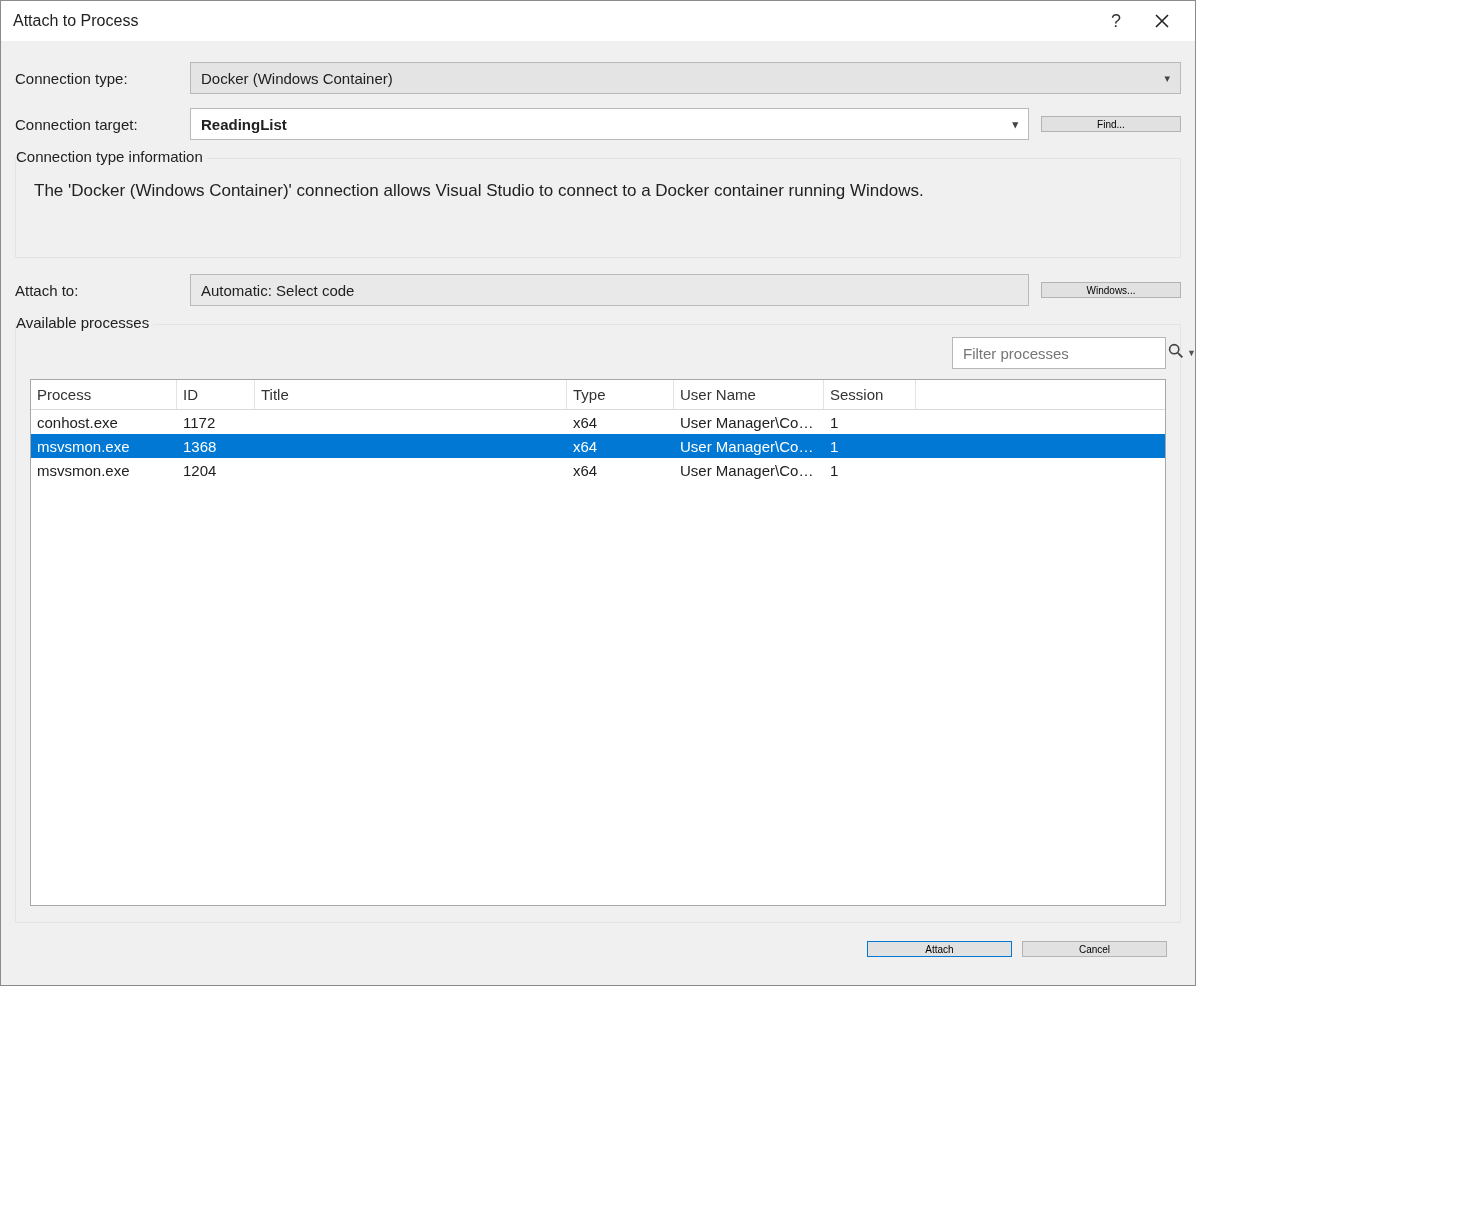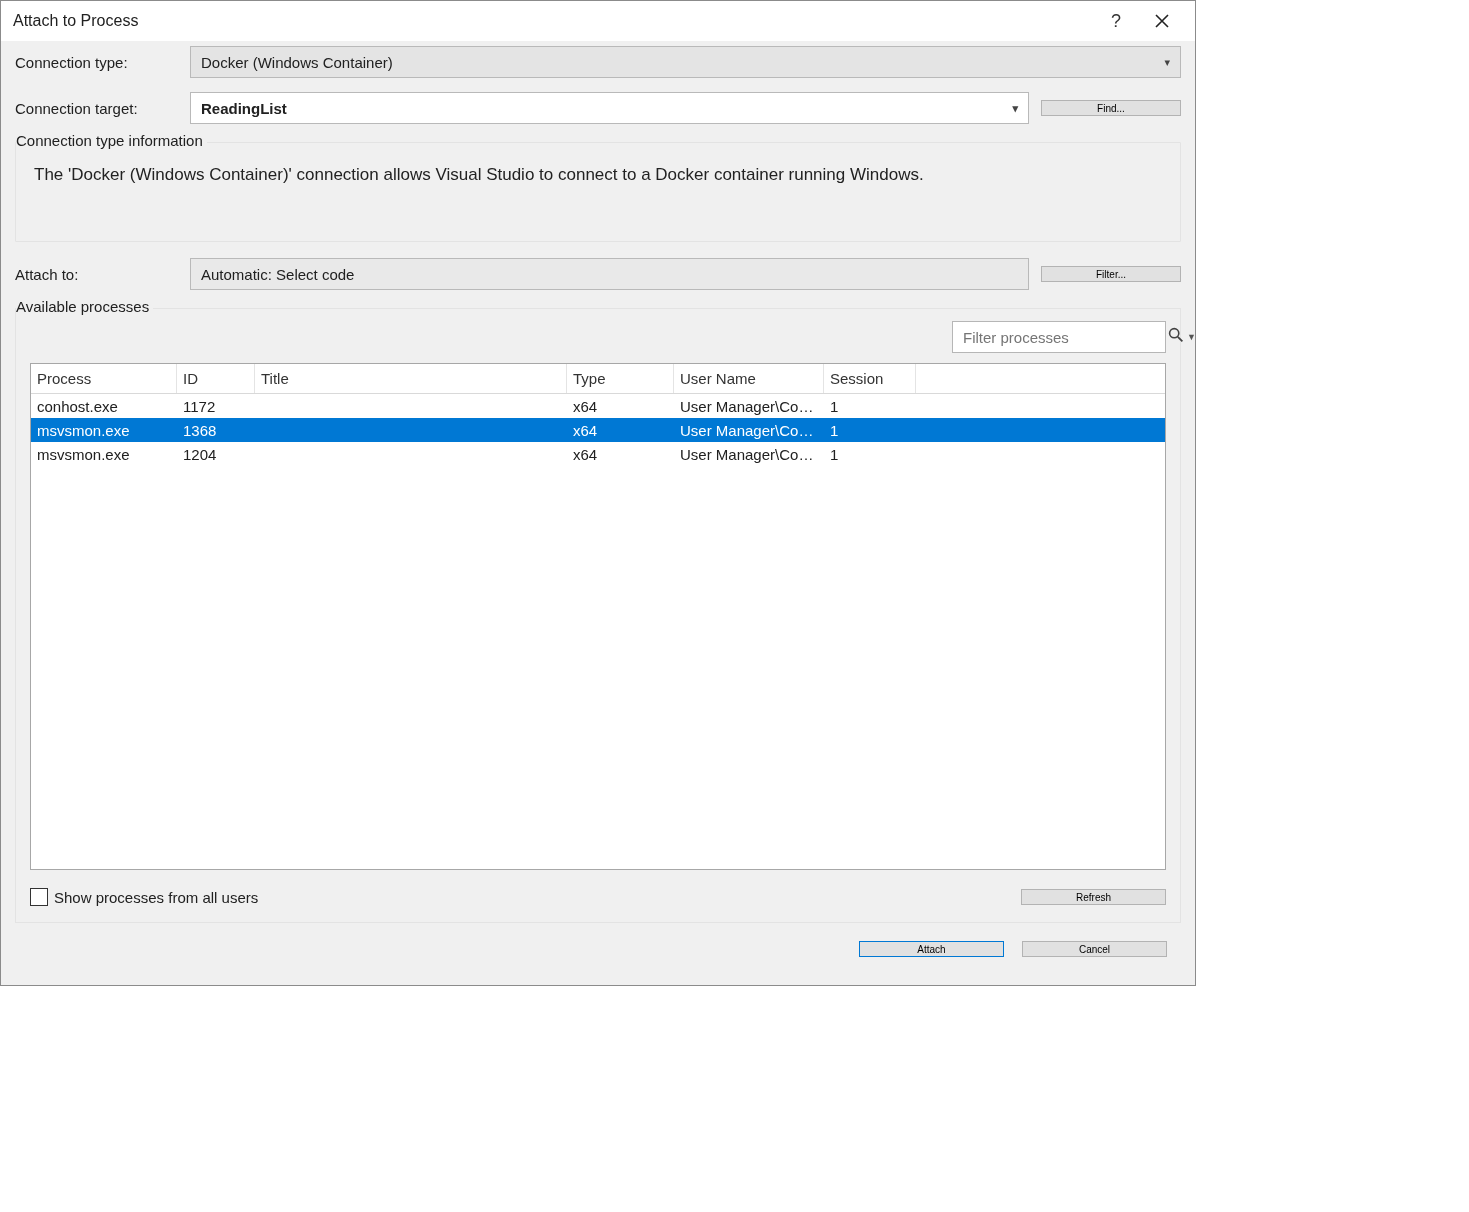--- a/index.html
+++ b/index.html
@@ -23,21 +23,21 @@
   }
   .titlebar .title { font-size: 16px; flex: 1; }
   .titlebar .winbtn {
     width: 46px; height: 40px;
     display: flex; align-items: center; justify-content: center;
     font-size: 18px;
     color: #333;
   }
   .content {
     flex: 1;
-    padding: 5px 14px 14px 14px;
+    padding: 21px 14px 14px 14px;
     background: #f0f0f0;
     display: flex;
     flex-direction: column;
   }
   .row {
     display: flex;
     align-items: center;
     margin-bottom: 14px;
   }
   .label {
@@ -202,21 +202,21 @@
     border: 1.5px solid #333;
     margin-right: 6px;
     display: inline-block;
     background: #fff;
   }
   .chk-label { font-size: 15px; display: flex; align-items: center; }
 
   .dialog-footer {
     display: flex;
     justify-content: flex-end;
-    gap: 18px;
+    gap: 10px;
     padding: 18px 14px 14px 0;
     background: #f0f0f0;
   }
   .dialog-footer .btn { width: 145px; }
 </style>
 </head>
 <body>
 
 <div class="titlebar">
   <div class="title">Attach to Process</div>
@@ -250,21 +250,21 @@
   <div class="info-group">
     <div class="info-legend">Connection type information</div>
     <div class="info-text">The 'Docker (Windows Container)' connection allows Visual Studio to connect to a Docker container running Windows.</div>
   </div>
 
   <div class="row" style="margin-bottom:18px;">
     <div class="label">Attach to:</div>
     <div class="readonly-field" style="background:#e9e9e9;">
       <span>Automatic: Select code</span>
     </div>
-    <button class="btn side-btn">Filter...</button>
+    <button class="btn side-btn">Windows...</button>
   </div>
 
   <div class="procs-group">
     <div class="procs-legend">Available processes</div>
 
     <div class="filter-row">
       <div class="filter-box">
         <input type="text" placeholder="Filter processes" style="">
         <span class="mag">
           <svg width="16" height="16" viewBox="0 0 16 16">
@@ -306,28 +306,20 @@
             <div class="cell c-proc">msvsmon.exe</div>
             <div class="cell c-id">1204</div>
             <div class="cell c-title"></div>
             <div class="cell c-type">x64</div>
             <div class="cell c-user">User Manager\Contai...</div>
             <div class="cell c-session">1</div>
           </div>
         </div>
     </div>
 
-    <div class="bottom-row">
-      <label class="chk-label">
-        <span class="checkbox"></span>
-        <span>Show processes from all users</span>
-      </label>
-      <div style="flex:1"></div>
-      <button class="btn" style="width:145px">Refresh</button>
-    </div>
   </div>
 
   <div class="dialog-footer">
     <button class="btn btn-primary">Attach</button>
     <button class="btn">Cancel</button>
   </div>
 
 </div>
 
 </body></html>

